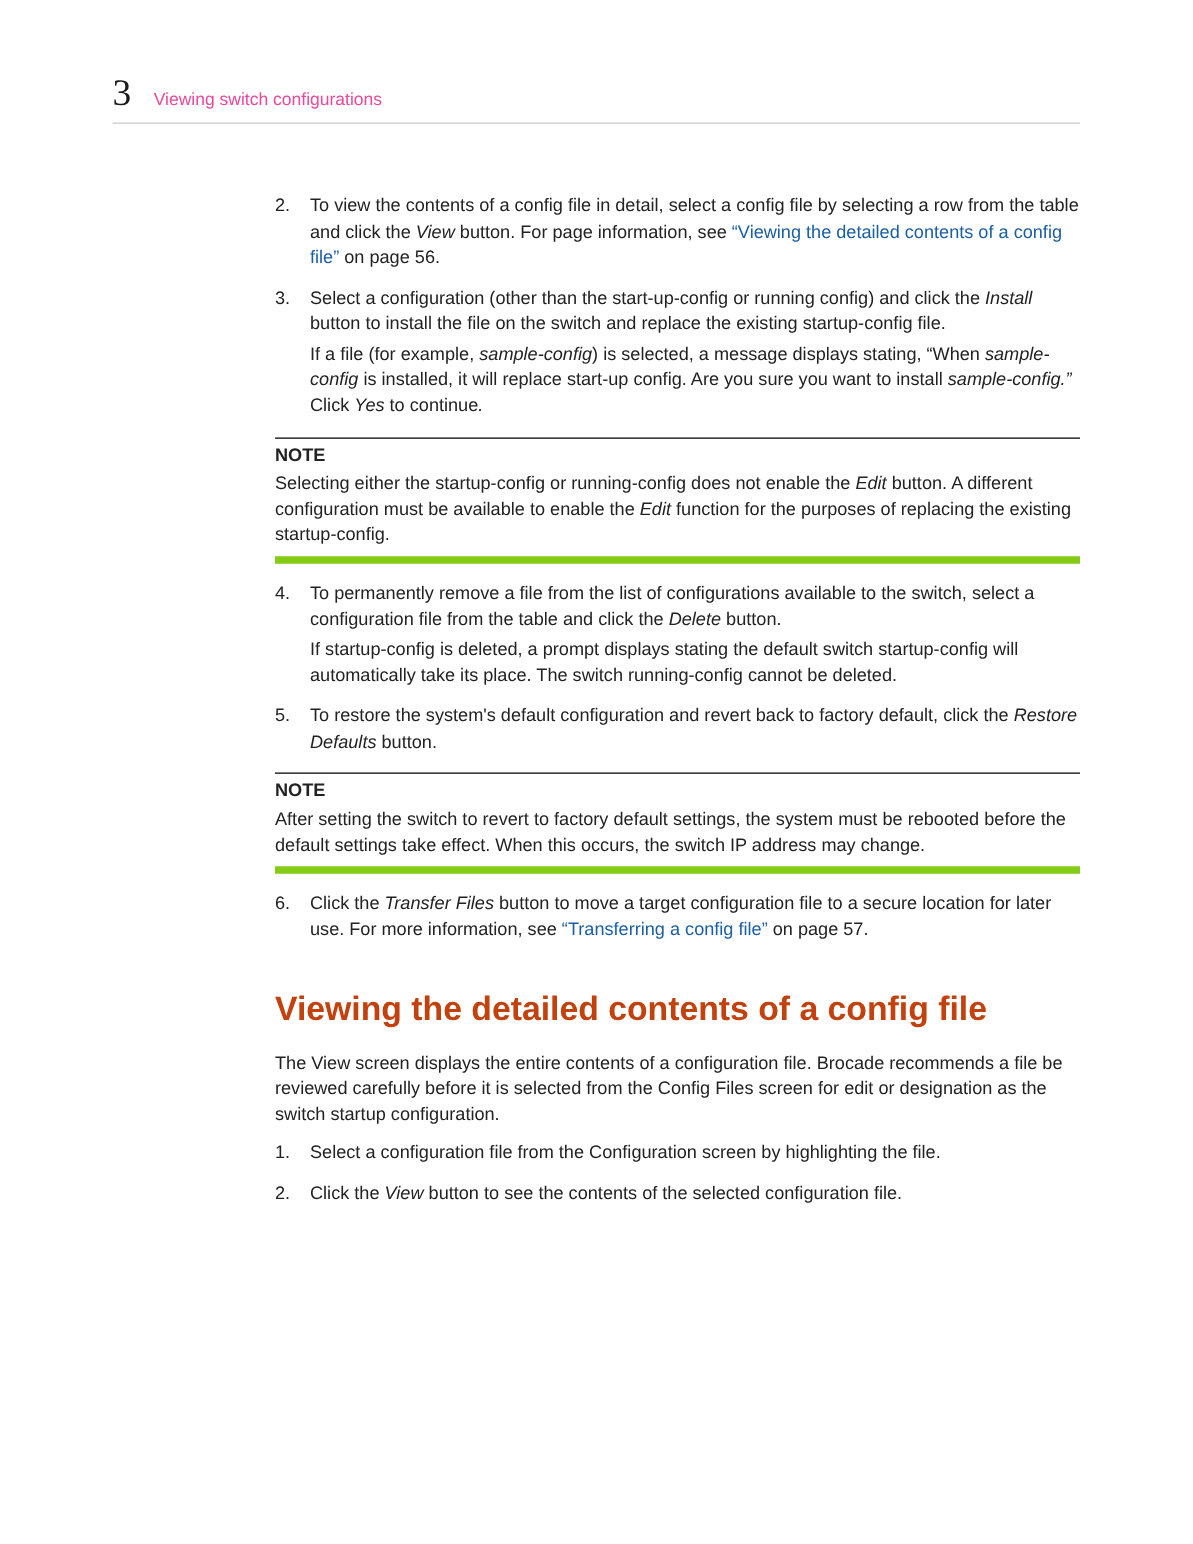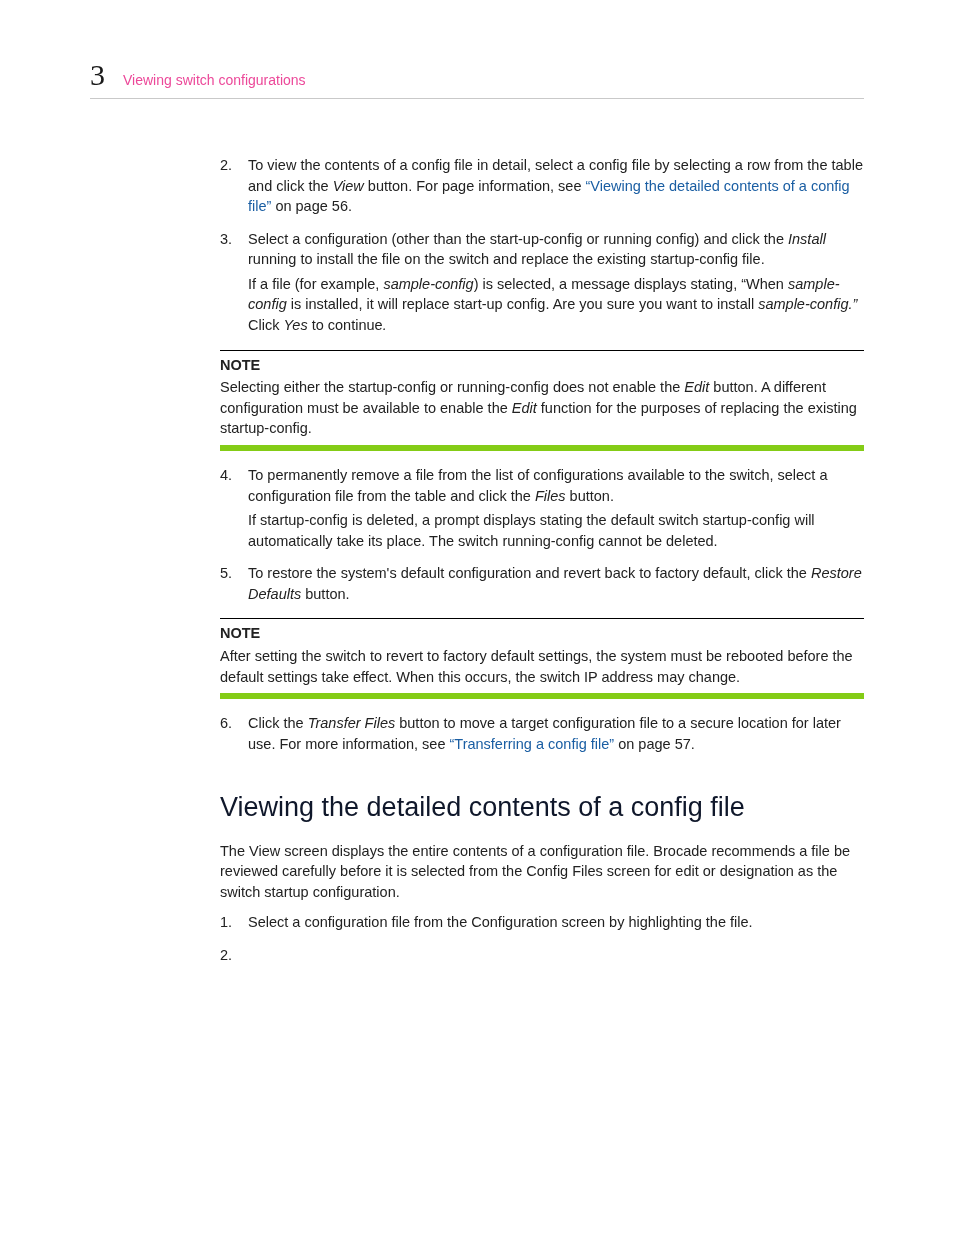--- a/index.html
+++ b/index.html
@@ -73,24 +73,24 @@
     font-family: "Arial Narrow", Arial, sans-serif;
     font-stretch: condensed;
     font-weight: 700;
     font-size: 14.5px;
     letter-spacing: 0px;
     margin-bottom: 2px;
   }
   h2.section {
     font-family: "Arial Narrow", Arial, sans-serif;
     font-stretch: condensed;
-    font-weight: 400;
+    font-weight: 700;
     font-size: 27px;
     margin: 34px 0 14px 0;
-    color: #0f172a;
+    color: #c2410c;
   }
   p { margin: 0 0 10px 0; }
 </style>
 </head>
 <body>
 
 <div class="page">
 
   <div class="header">
     <span class="chapnum">3</span>
@@ -99,34 +99,34 @@
 
   <div class="content">
 
     <ol class="steps">
       <li>
         <span class="num">2.</span>
         <span><span>To view the contents of a config file in detail, select a config file by selecting a row from the table and click the </span><span class="ital">View</span><span> button. For page information, see </span><a class="xref" href="#">“Viewing the detailed contents of a config file”</a><span> on page 56.</span></span>
       </li>
       <li>
         <span class="num">3.</span>
-        <span><span>Select a configuration (other than the start-up-config or running config) and click the </span><span class="ital">Install</span><span> running to install the file on the switch and replace the existing startup-config file.</span></span>
+        <span><span>Select a configuration (other than the start-up-config or running config) and click the </span><span class="ital">Install</span><span> button to install the file on the switch and replace the existing startup-config file.</span></span>
         <div class="indent-para"><span>If a file (for example, </span><span class="ital">sample-config</span><span>) is selected, a message displays stating, “When </span><span class="ital">sample-config</span><span> is installed, it will replace start-up config. Are you sure you want to install </span><span class="ital">sample-config.”</span><span> Click </span><span class="ital">Yes</span><span> to continue</span><span class="ital">.</span></div>
       </li>
     </ol>
 
     <div class="note-block">
       <div class="note-label">NOTE</div>
       <div><span>Selecting either the startup-config or running-config does not enable the </span><span class="ital">Edit</span><span> button. A different configuration must be available to enable the </span><span class="ital">Edit</span><span> function for the purposes of replacing the existing startup-config.</span></div>
     </div>
 
     <ol class="steps">
       <li>
         <span class="num">4.</span>
-        <span><span>To permanently remove a file from the list of configurations available to the switch, select a configuration file from the table and click the </span><span class="ital">Files</span><span> button.</span></span>
+        <span><span>To permanently remove a file from the list of configurations available to the switch, select a configuration file from the table and click the </span><span class="ital">Delete</span><span> button.</span></span>
         <div class="indent-para">If startup-config is deleted, a prompt displays stating the default switch startup-config will automatically take its place. The switch running-config cannot be deleted.</div>
       </li>
       <li>
         <span class="num">5.</span>
         <span><span>To restore the system's default configuration and revert back to factory default, click the </span><span class="ital">Restore Defaults</span><span> button.</span></span>
       </li>
     </ol>
 
     <div class="note-block">
       <div class="note-label">NOTE</div>
@@ -144,17 +144,18 @@
 
     <p>The View screen displays the entire contents of a configuration file. Brocade recommends a file be reviewed carefully before it is selected from the Config Files screen for edit or designation as the switch startup configuration.</p>
 
     <ol class="steps">
       <li>
         <span class="num">1.</span>
         <span>Select a configuration file from the Configuration screen by highlighting the file.</span>
       </li>
       <li>
         <span class="num">2.</span>
+        <span><span>Click the </span><span class="ital">View</span><span> button to see the contents of the selected configuration file.</span></span>
       </li>
     </ol>
 
   </div>
 </div>
 
 </body></html>

